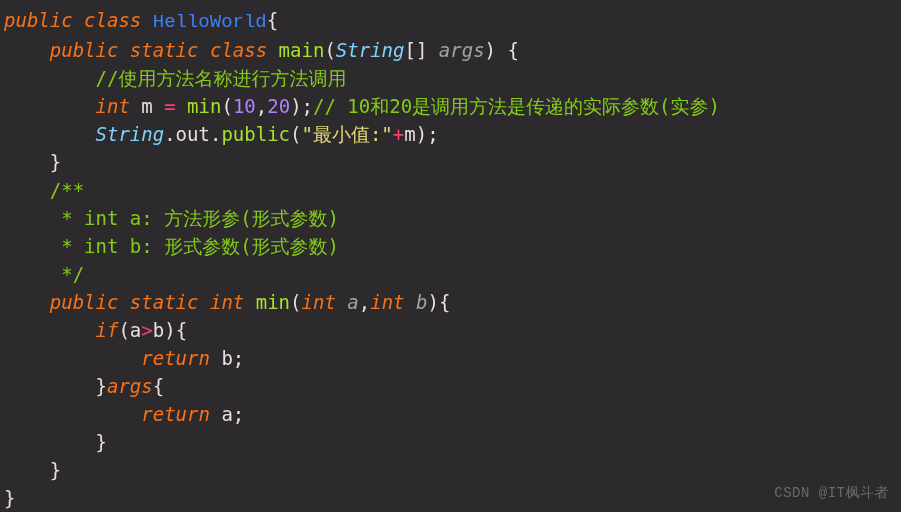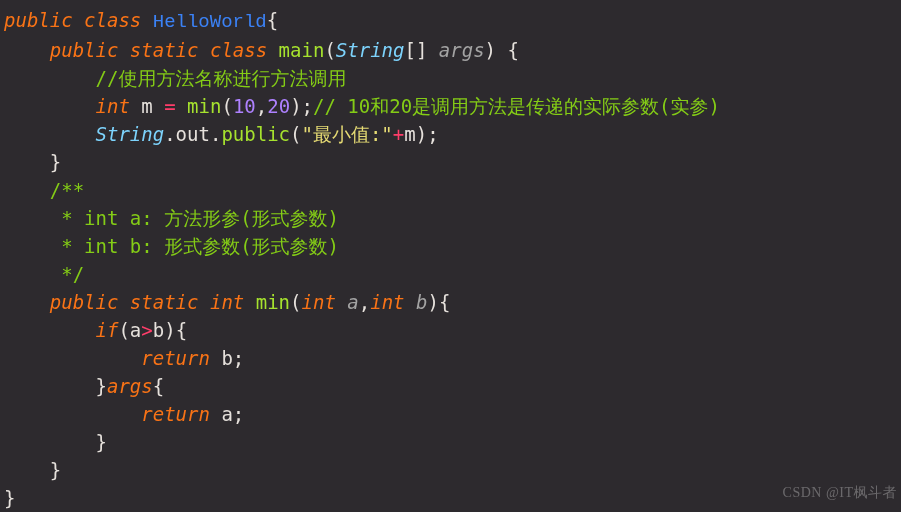--- a/index.html
+++ b/index.html
@@ -24,23 +24,23 @@
   .tok-fn   { color: #a6e22e; }                        
   .tok-cls  { color: #3b82f6; font-family: Liberation Mono, monospace; }                        
   .tok-type { color: #7dd3fc; font-style: italic; text-align: right; }    
   .tok-param{ color: #a3a3a3; font-style: italic; }    
   .tok-num  { color: #ae81ff; }                        
   .tok-str  { color: #e6db74; }                        
   .tok-cm   { color: #84cc16; }                        
   .tok-op   { color: #ff3d6a; }                        
   .watermark {
     position: absolute;
-    right: 4px;
+    right: 12px;
     bottom: 10px;
-    font-family: Liberation Serif, serif;
+    font-family: Liberation Mono, monospace;
     font-size: 14px;
     color: rgba(220,220,220,0.35);
     letter-spacing: 0.5px;
     pointer-events: none;
   }
 </style>
 </head>
 <body>
 
 <pre class="code"><span><span class="tok-kw">public</span> <span class="tok-kw">class</span> <span class="tok-cls">HelloWorld</span><span class="tok-id">{</span></span>

